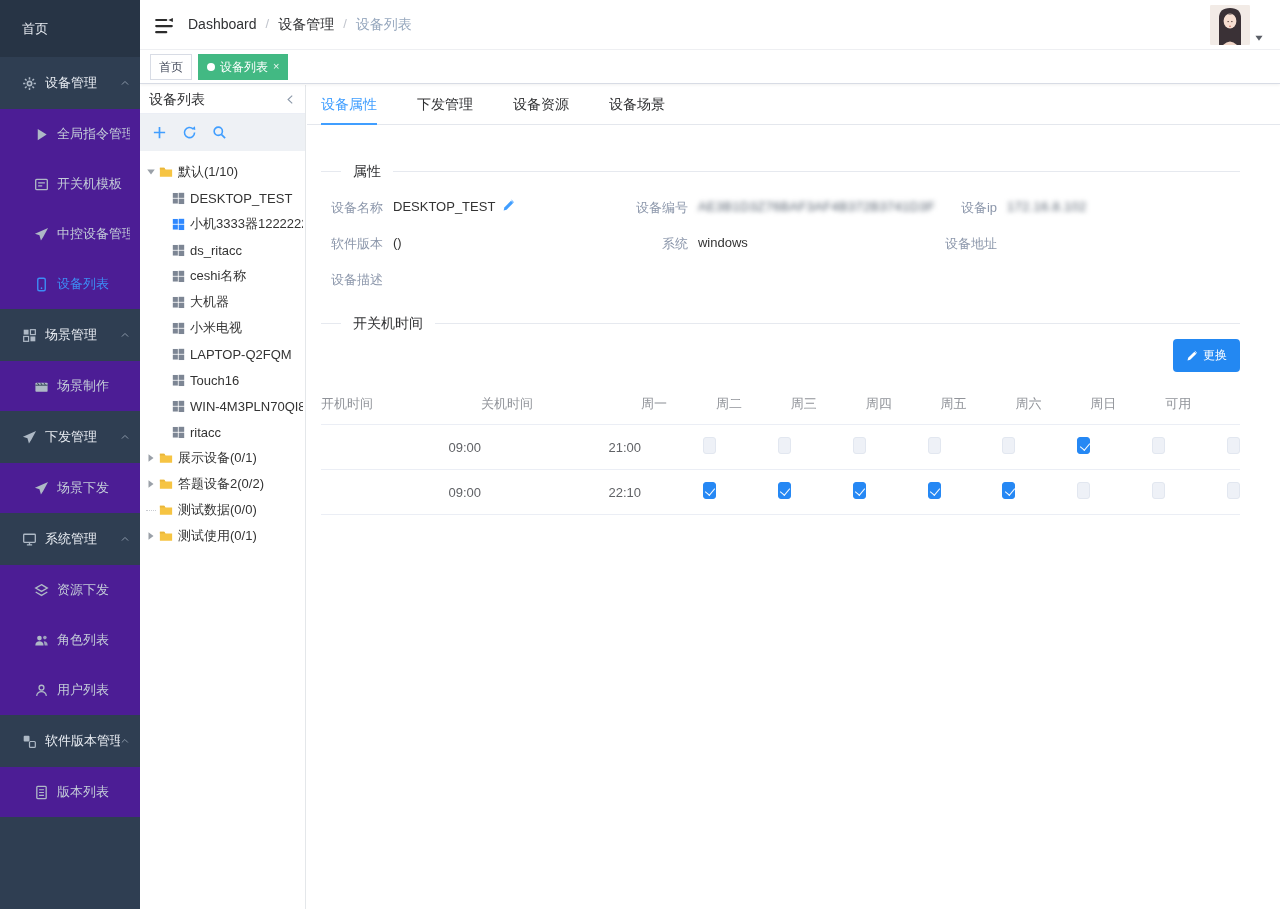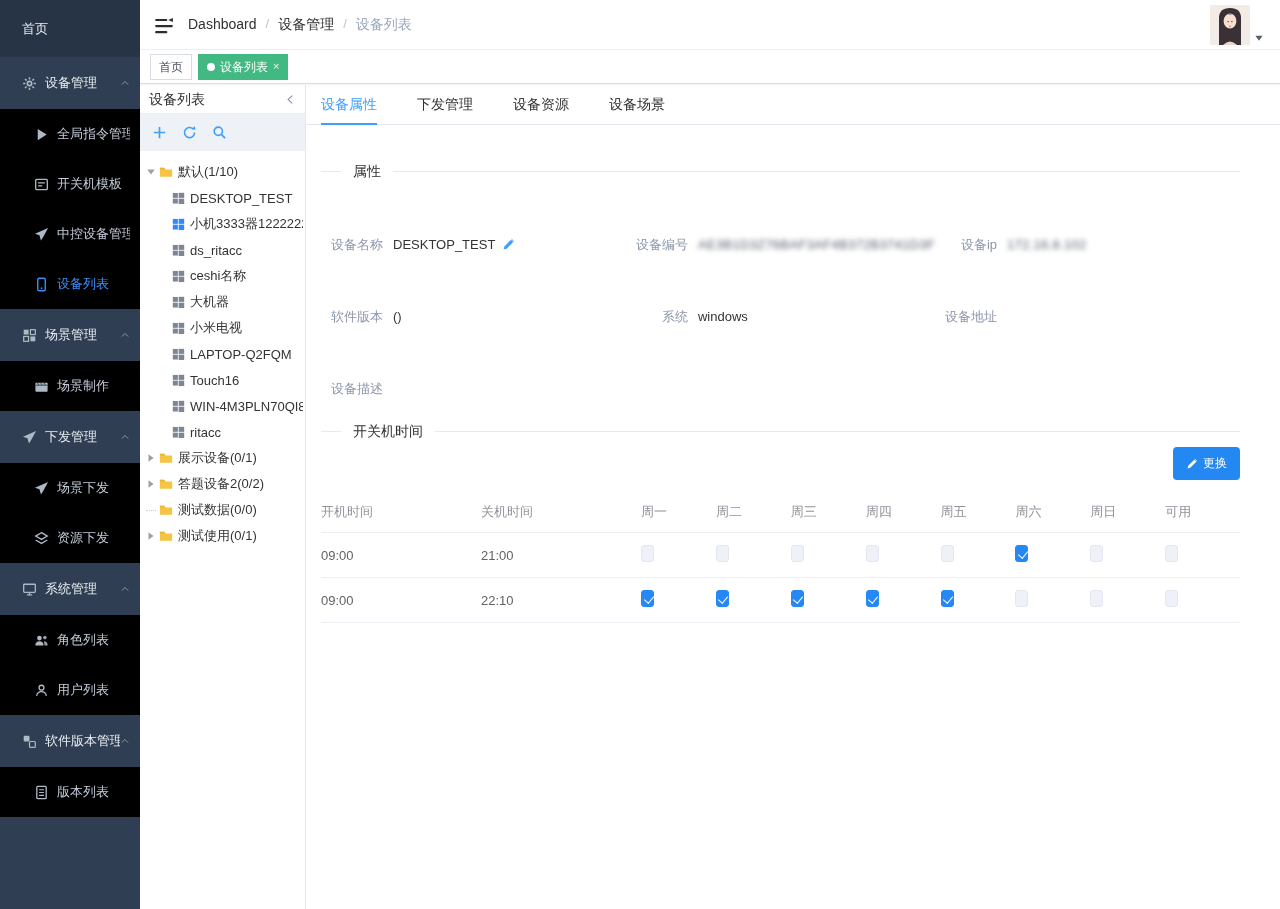--- a/index.html
+++ b/index.html
@@ -5,21 +5,21 @@
   * { margin:0; padding:0; box-sizing:border-box; }
   html,body { width:1280px; height:909px; }
   body { font-family:"Liberation Sans","DejaVu Sans",sans-serif; background:#fff; overflow:hidden; }
   .app { position:relative; width:1280px; height:909px; }
 
   
   .sidebar { position:absolute; left:0; top:0; width:140px; height:100%; background:#2f3e52; z-index:5; }
   .s-item { display:flex; align-items:center; height:52px; padding:0 10px 0 22px; font-size:13px; color:#e8ecf2; cursor:pointer; }
   .s-item.home { background:#273445; height:57px; }
   .s-item.root { background:#2f3e52; }
-  .s-item.sub { background:#000000; height:50px; padding-left:34px; color:#c3ccd8; }
+  .s-item.sub { background:#4c1d95; height:50px; padding-left:34px; color:#c3ccd8; }
   .s-item.sub.active { color:#3d8df5; }
   .s-item.sub.active .s-ic { color:#3d8df5; }
   .s-ic { width:15px; height:15px; margin-right:8px; flex:0 0 15px; color:#aeb9c6; display:inline-flex; }
   .s-ic svg { width:100%; height:100%; }
   .s-lb { flex:1 1 auto; white-space:nowrap; overflow:hidden; }
   .s-arrow { width:10px; height:10px; color:#8a97a8; display:inline-flex; }
   .s-arrow svg { width:100%; height:100%; }
 
   
   .header { position:absolute; left:140px; top:0; right:0; height:50px; background:#fff; border-bottom:1px solid #f0f1f4; display:flex; align-items:center; z-index:4; }
@@ -65,34 +65,34 @@
   
   .main { position:absolute; left:307px; top:85px; right:0; bottom:0; background:#fff; overflow:hidden; }
   .tabs { display:flex; gap:40px; padding-left:14px; height:40px; border-bottom:1px solid #e4e7ed;align-items:flex-end; }
   .tab { font-size:14px; color:#303133; line-height:39px; cursor:pointer; position:relative; }
   .tab.active { color:#409eff; }
   .tab.active::after { content:""; position:absolute; left:0; right:0; bottom:-1px; height:2px; background:#409eff; }
   .content { padding:0 40px 16px 14px; }
   .divider { position:relative; border-top:1px solid #e6e9ef; margin-top:46px; }
   .divider .d-txt { position:absolute; left:20px; top:-9px; background:#fff; padding:0 12px; font-size:14px; color:#303133; }
   .fields { display:grid; grid-template-columns:1fr 1fr 1fr; row-gap:17px; margin-top:27px; font-size:13px; }
-  .field { display:flex; align-items:center; min-height:19px;margin-top:36px; }
+  .field { display:flex; min-height:19px; }
   .f-label { width:62px; text-align:right; color:#8c97ab; margin-right:10px; flex:0 0 62px; }
   .f-value { color:#333; }
   .redacted { filter:blur(2.4px); color:#55606e; letter-spacing:.3px; user-select:none; }
   .edit-ic { width:13px; height:13px; color:#409eff; margin-left:7px; display:inline-flex; cursor:pointer; }
   .edit-ic svg { width:100%; height:100%; }
   .divider.second { margin-top:33px; }
   .btn-row { text-align:right; margin-top:15px; }
   .btn-primary { display:inline-flex; align-items:center; gap:5px; background:#2388f2; color:#fff; border:none; border-radius:4px; font-size:12px; padding:8px 13px; cursor:pointer; font-family:inherit; }
   .btn-ic { width:12px; height:12px; display:inline-flex; }
   .btn-ic svg { width:100%; height:100%; }
   table.sched { width:100%; border-collapse:collapse; margin-top:12px; table-layout:fixed; }
   table.sched th { font-size:13px; font-weight:normal; color:#909399; padding:11px 0; text-align:left; border-bottom:1px solid #ebeef5; }
-  table.sched td { font-size:13px; color:#606266; padding:12px 0; text-align:left; border-bottom:1px solid #ebeef5; }
+  table.sched td { font-size:13px; color:#606266; padding:12px 0; text-align:right; border-bottom:1px solid #ebeef5; }
   .chk { display:inline-block; width:13px; height:17px; border-radius:3px; background:#eef1f7; border:1px solid #e2e7f0; position:relative; cursor:pointer; }
   .chk.checked { background:#2688f4; border-color:#2688f4; }
   .chk.checked::after { content:""; position:absolute; left:3.5px; top:3px; width:5px; height:8px; border:solid #fff; border-width:0 1.6px 1.6px 0; transform:rotate(40deg); opacity:.95; }
 </style>
 </head>
 <body>
 
 <svg width="0" height="0" style="position:absolute" aria-hidden="true">
   <defs>
     <g id="i-gear">
@@ -286,41 +286,41 @@
         </span>
     </div>
     <div class="s-item sub">
       <span class="s-ic">
           <svg viewBox="0 0 16 16">
             <use href="#i-send"></use>
           </svg>
         </span>
       <span class="s-lb">场景下发</span>
     </div>
-    <div class="s-item sub">
-      <span class="s-ic">
-          <svg viewBox="0 0 16 16">
-            <use href="#i-layers"></use>
-          </svg>
-        </span>
-      <span class="s-lb">资源下发</span>
-    </div>
-
     <div class="s-item root">
       <span class="s-ic">
           <svg viewBox="0 0 16 16">
             <use href="#i-monitor"></use>
           </svg>
         </span>
       <span class="s-lb">系统管理</span>
       <span class="s-arrow">
           <svg viewBox="0 0 16 16">
             <use href="#i-chevron-up"></use>
           </svg>
         </span>
+    </div>
+
+    <div class="s-item sub">
+      <span class="s-ic">
+          <svg viewBox="0 0 16 16">
+            <use href="#i-layers"></use>
+          </svg>
+        </span>
+      <span class="s-lb">资源下发</span>
     </div>
     <div class="s-item sub">
       <span class="s-ic">
           <svg viewBox="0 0 16 16">
             <use href="#i-users"></use>
           </svg>
         </span>
       <span class="s-lb">角色列表</span>
     </div>
     <div class="s-item sub">

